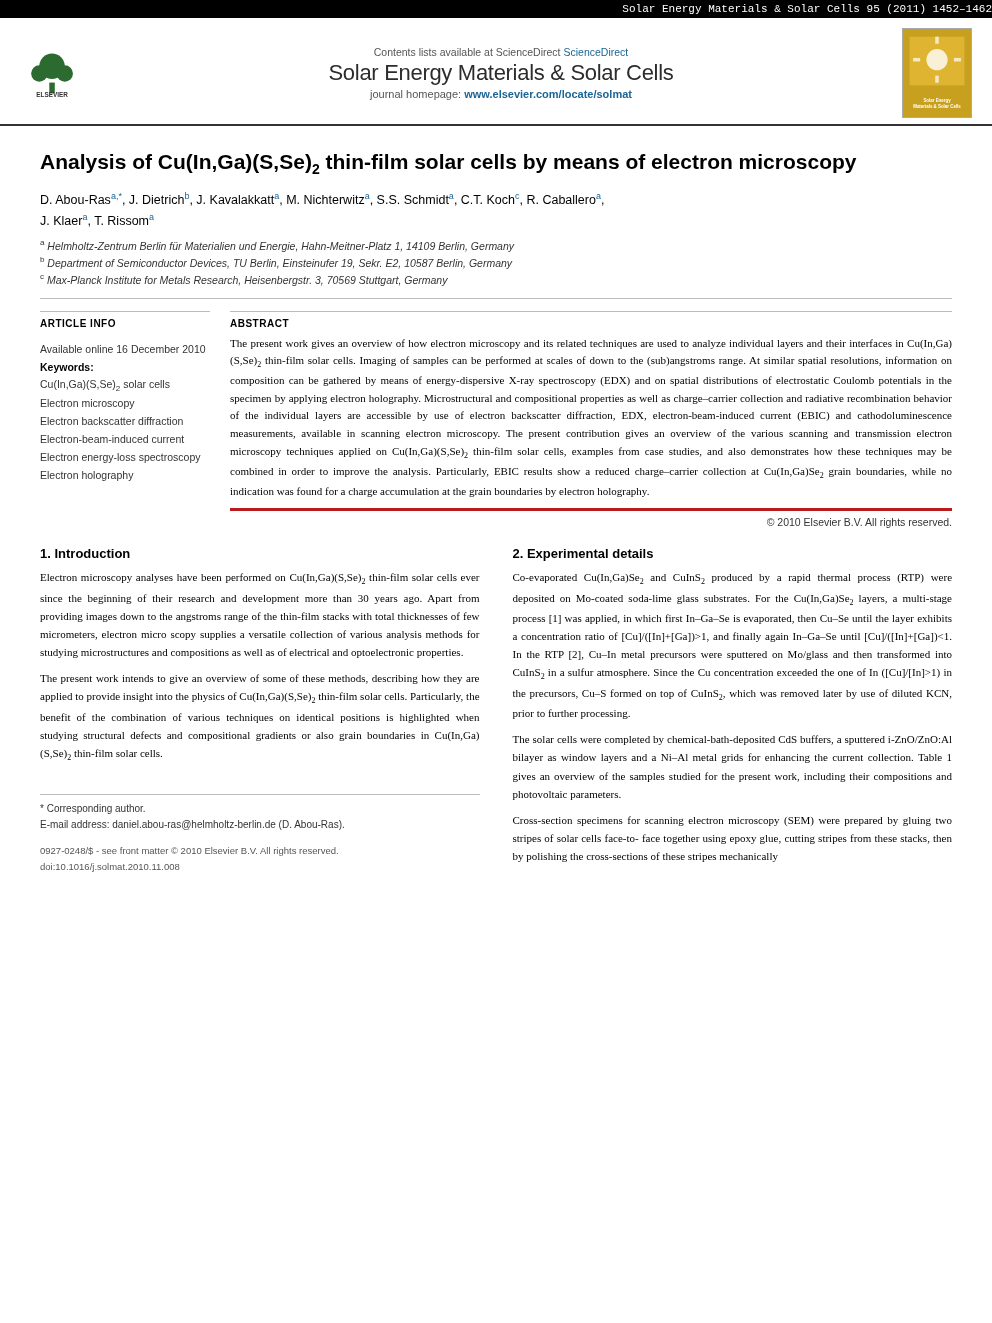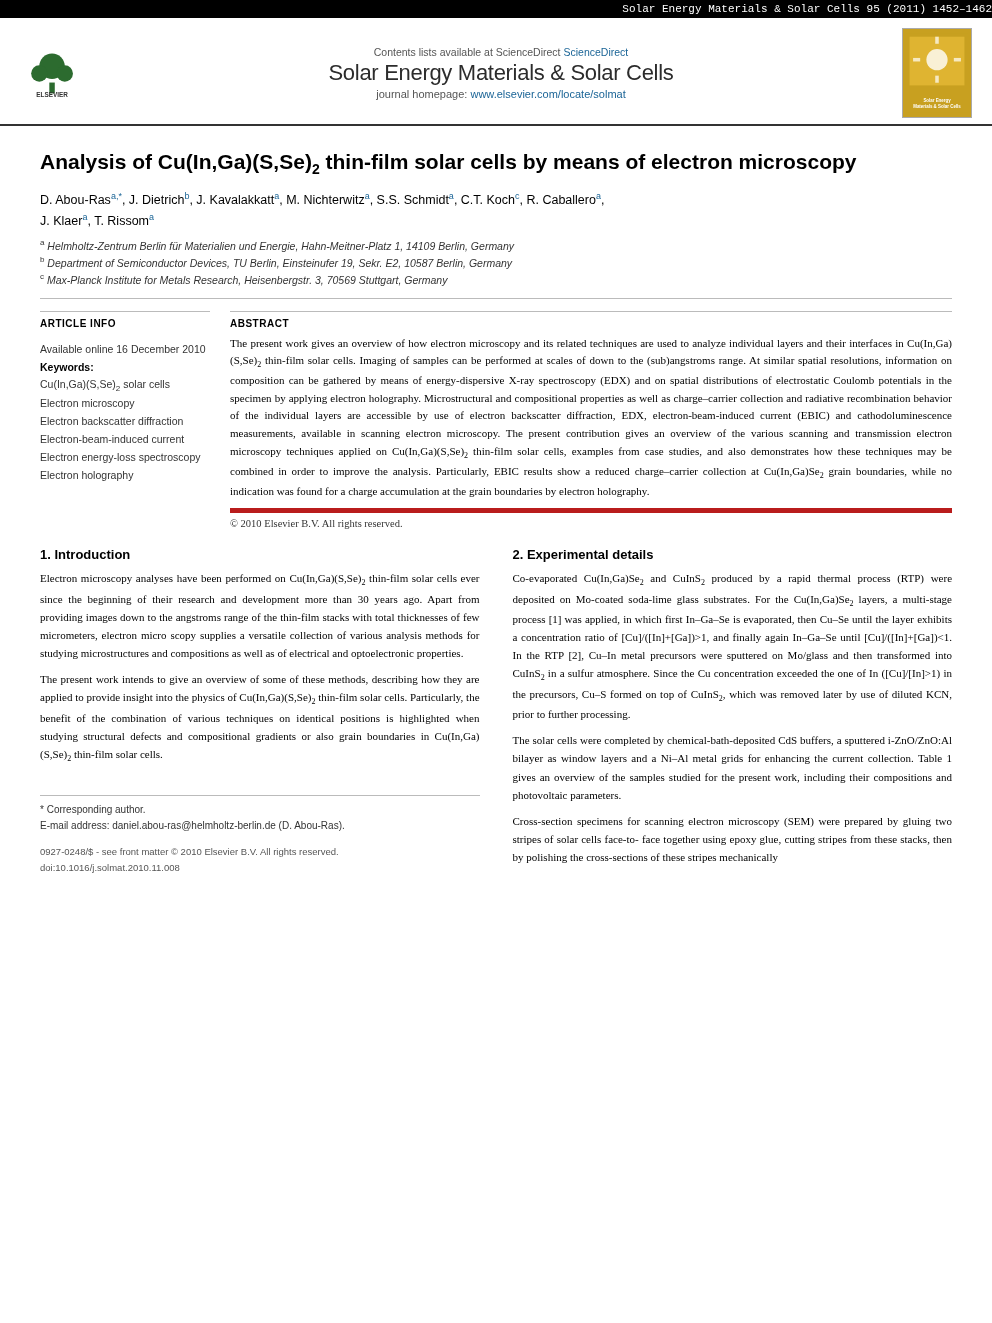--- a/index.html
+++ b/index.html
@@ -46,21 +46,21 @@
       color: #2c2c2c;
       font-family: Arial, sans-serif;
       letter-spacing: -0.3px;
     }
     .journal-homepage {
       font-size: 11px;
       color: #555;
       font-family: Arial, sans-serif;
       margin-top: 2px;
     }
-    .journal-homepage a { color: #1a6496; text-decoration: none; }
+    .journal-homepage a { color: #1a6496; text-decoration: none; font-weight: bold; }
     .elsevier-logo {
       width: 80px;
       display: flex;
       flex-direction: column;
       align-items: flex-start;
     }
     .journal-thumb {
       width: 70px;
       height: 90px;
       background: #c8a020;
@@ -165,26 +165,26 @@
     }
     .abstract-text {
       font-size: 11px;
       line-height: 1.6;
       text-align: justify;
       color: #000;
       font-family: 'Times New Roman', serif;
     }
     .abstract-text sub, .abstract-text sup { font-size: 8px; }
     .copyright-line {
-      text-align: left;
+      text-align: right;
       font-size: 10.5px;
       margin-top: 8px;
       color: #333;
-      font-family: Liberation Serif, serif;
-      border-top: 5px solid #b91c1c;
+      font-family: Liberation Sans, sans-serif;
+      border-top: 3px solid #b91c1c;
       padding-top: 5px;
     }
     .main-content {
       display: flex;
       gap: 33px;
       margin-top: 18px;
     }
     .left-col {
       flex: 1;
     }

